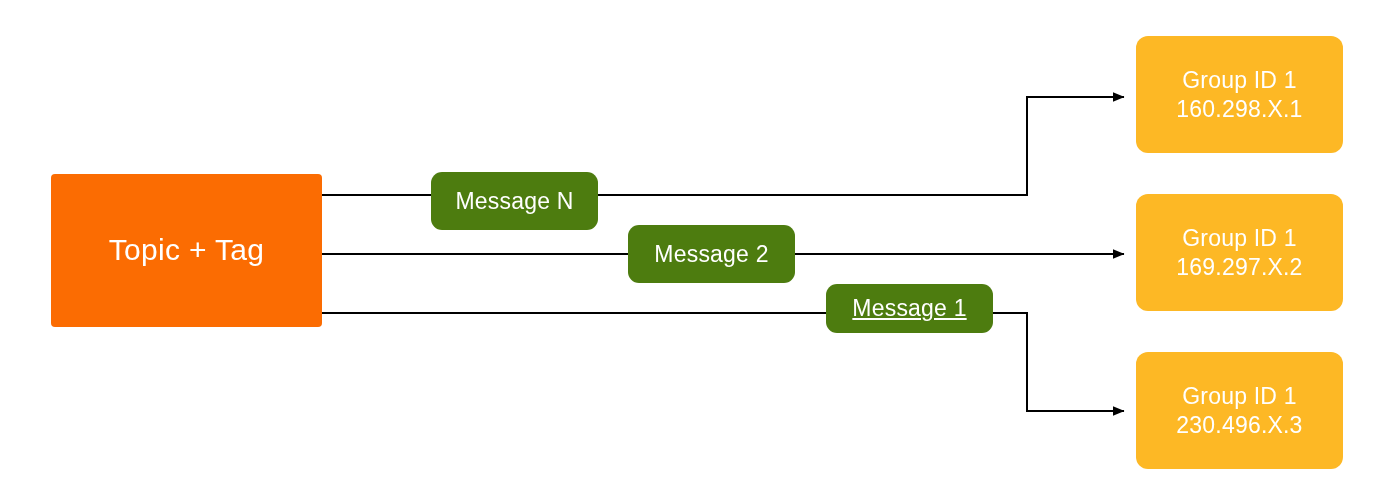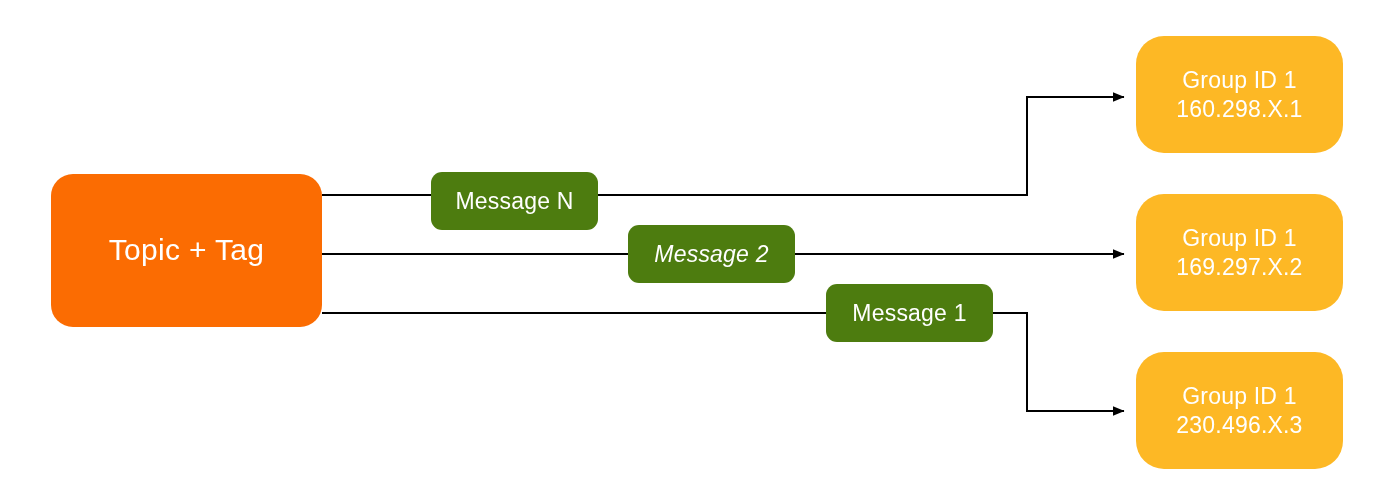--- a/index.html
+++ b/index.html
@@ -37,39 +37,39 @@
     color: #ffffff;
     line-height: 1.22;
     white-space: pre;
   }
   .node-source {
     left: 51px;
     top: 174px;
     width: 271px;
     height: 153px;
     background: #FB6C02;
-    border-radius: 22px;
+    border-radius: 4px;
     font-size: 30px;
     letter-spacing: 0.3px;
   }
   .node-message {
     background: #4d7c0f;
     border-radius: 11px;
     font-size: 23px;
     letter-spacing: 0.2px;
   }
   .msg-n   { left: 431px;  top: 172px; width: 167px; height: 58px; }
-  .msg-2   { left: 628px;  top: 225px; width: 167px; height: 58px; font-style: italic; }
-  .msg-1   { left: 826px;  top: 284px; width: 167px; height: 58px; }
+  .msg-2   { left: 628px;  top: 225px; width: 167px; height: 58px; }
+  .msg-1   { left: 826px;  top: 284px; width: 167px; height: 49px; text-decoration: underline; }
   .node-group {
     left: 1136px;
     width: 207px;
     height: 117px;
     background: #FDB825;
-    border-radius: 28px;
+    border-radius: 12px;
     font-size: 23px;
     letter-spacing: 0.2px;
   }
   .grp-1 { top: 36px; }
   .grp-2 { top: 194px; }
   .grp-3 { top: 352px; }
   .node-line { display: block; }
 </style>
 </head>
 <body>

